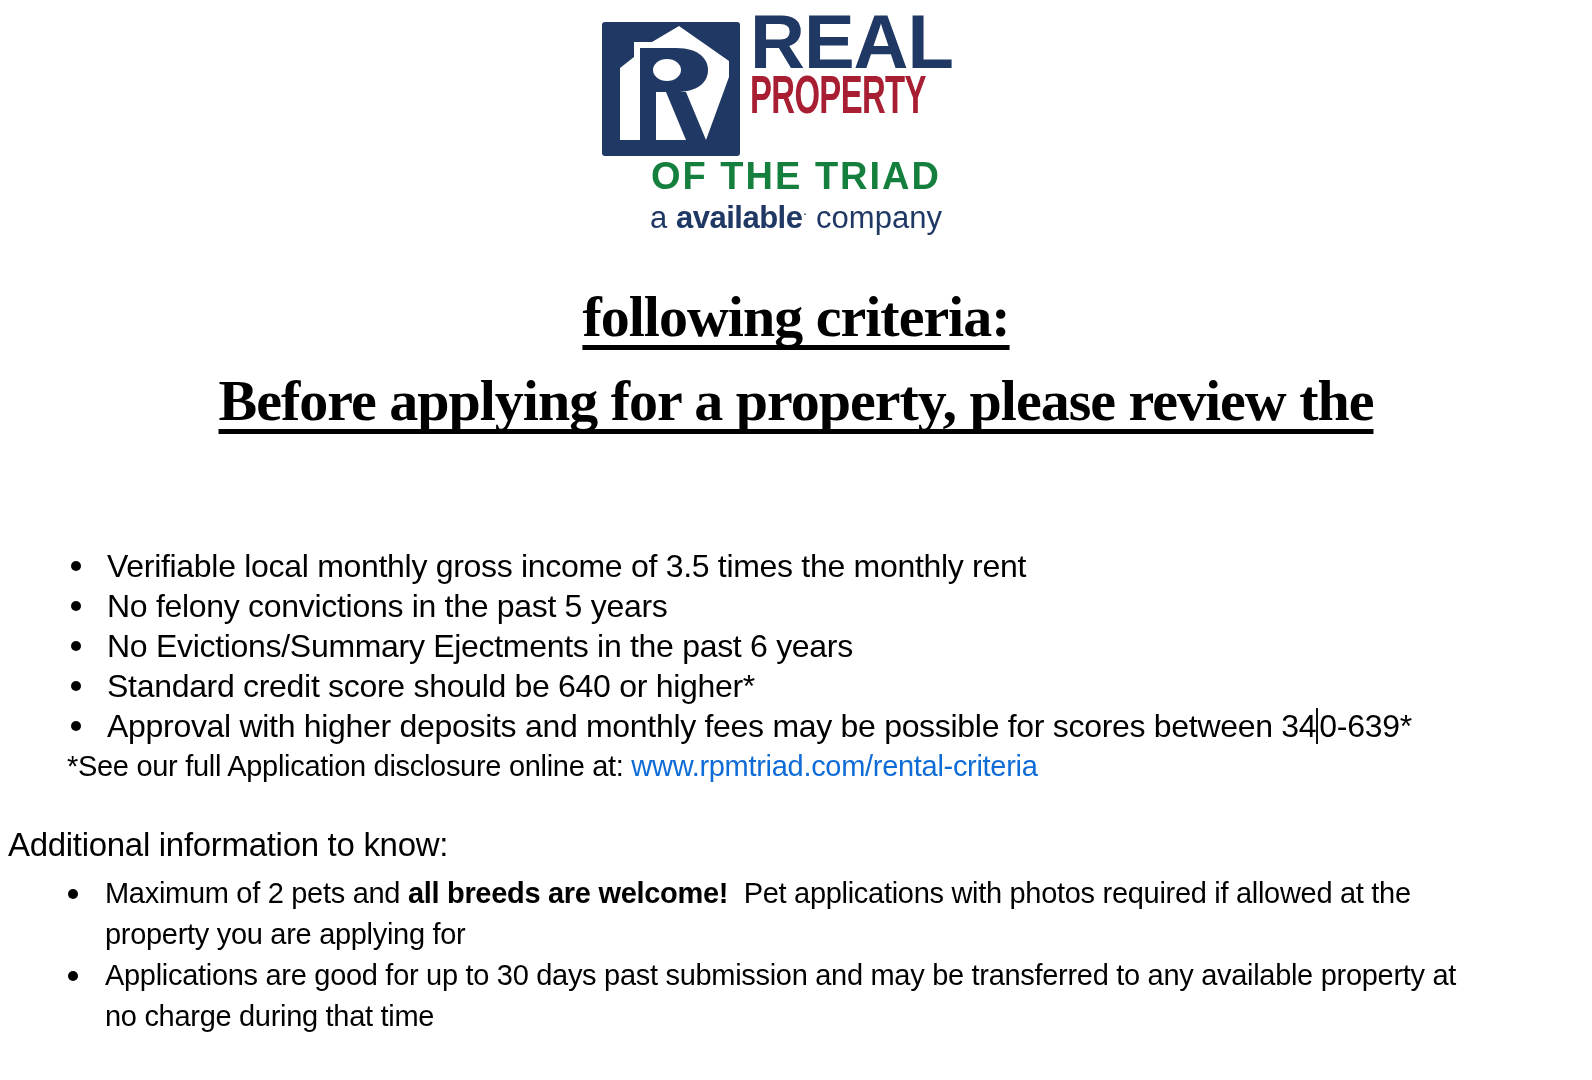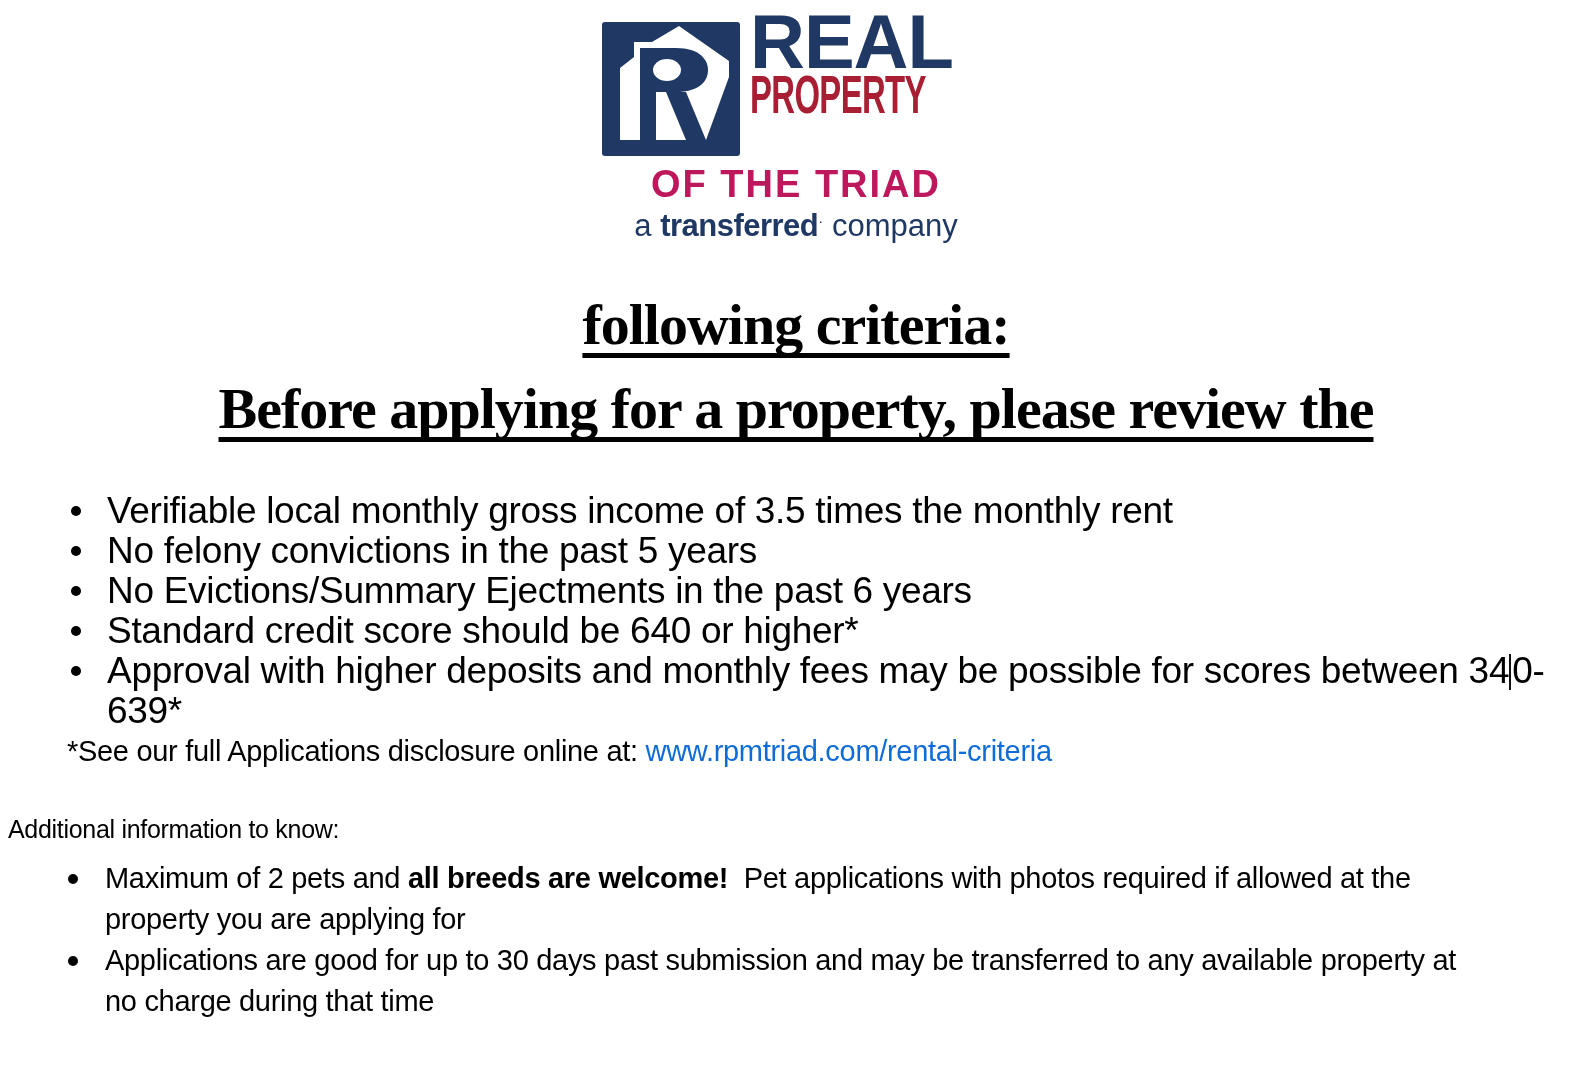--- a/index.html
+++ b/index.html
@@ -23,23 +23,23 @@
   .brand-col .l2 { height: 42px; }
   .brand-col .l3 { height: 42px; }
   .bline {
     display: inline-block; transform-origin: left center; white-space: nowrap;
     font-weight: bold; letter-spacing: -1px;
   }
   .brand-real  { font-size: 76px; line-height: 64px; color: #1f3864; transform: scaleX(1.0); }
   .brand-cond  { font-size: 53px; line-height: 42px; color: #a81e32; transform: scaleX(0.62); }
   .reg-mark { font-size: 18px; vertical-align: -4px; letter-spacing: 0; color: #a81e32; font-weight: bold; }
   .logo-region {
-    margin-top: 8px; text-align: center;
+    margin-top: 0; text-align: center;
     font-size: 38px; line-height: 40px; font-weight: bold;
-    letter-spacing: 2px; color: #be185d;
+    letter-spacing: 2px; color: #15803d;
   }
   .logo-tagline {
     text-align: center; font-size: 31px; line-height: 34px; color: #1f3864;
   }
   .logo-tagline b { font-weight: bold; letter-spacing: -0.5px; }
   .tm-dot { font-size: 15px; vertical-align: 10px; }
 
   
   h1 {
     margin: 40px 0 0 0; text-align: center;
@@ -50,38 +50,38 @@
   .hline {
     display: block;
     text-decoration: underline;
     text-decoration-thickness: 5px;
     text-underline-offset: 9px;
     text-decoration-skip-ink: none;
   }
 
   
   .criteria-list {
-    list-style: none; margin: 40px 0 0 0; padding: 0 0 0 107px;
-    font-size: 37px; line-height: 40px; letter-spacing: -0.3px;
+    list-style: none; margin: 103px 0 0 0; padding: 0 0 0 107px;
+    font-size: 32px; line-height: 40px; letter-spacing: -0.3px;
   }
   .criteria-list li { position: relative; }
   .criteria-list li::before {
     content: ""; position: absolute; left: -36px; top: 15px;
     width: 10px; height: 10px; border-radius: 50%; background: #000;
   }
   .caret {
     display: inline-block; width: 2px; height: 36px; background: #111;
     vertical-align: -7px; margin: 0 1px 0 0;
   }
   .disclosure { margin: 0 0 0 67px; font-size: 29px; line-height: 40px; letter-spacing: -0.3px; }
   .link { color: #0f6cd6; cursor: pointer; }
 
   
   .additional-heading {
-    margin: 38px 0 0 8px; font-size: 25px; line-height: 41px; letter-spacing: -0.3px;
+    margin: 38px 0 0 8px; font-size: 33px; line-height: 41px; letter-spacing: -0.3px;
   }
   .additional-list {
     list-style: none; margin: 8px; padding: 0 20px 0 97px;
     font-size: 29px; line-height: 41px; letter-spacing: -0.3px;
   }
   .additional-list li { position: relative; white-space: pre-wrap; }
   .additional-list li::before {
     content: ""; position: absolute; left: -37px; top: 16px;
     width: 10px; height: 10px; border-radius: 50%; background: #000;
   }
@@ -103,40 +103,40 @@
         <path d="M64,70 L84,70 L104,118 L84,118 Z" fill="#1f3864"></path>
       </svg>
       <div class="brand-col">
         <div class="l1"><span class="bline brand-real">REAL</span></div>
         <div class="l2"><span class="bline brand-cond">PROPERTY</span></div>
       </div>
     </div>
     <div class="logo-region">OF THE TRIAD</div>
     <div class="logo-tagline">
       <span>a</span>
-      <b>transferred</b><span class="tm-dot">·</span>
+      <b>available</b><span class="tm-dot">·</span>
       <span>company</span>
     </div>
   </header>
 
   <h1>
     <span class="hline">following criteria:</span>
     <span class="hline">Before applying for a property, please review the</span>
   </h1>
 
   <ul class="criteria-list">
     <li>Verifiable local monthly gross income of 3.5 times the monthly rent</li>
     <li>No felony convictions in the past 5 years</li>
     <li>No Evictions/Summary Ejectments in the past 6 years</li>
     <li>Standard credit score should be 640 or higher*</li>
     <li><span>Approval with higher deposits and monthly fees may be possible for scores between 34</span><span class="caret"></span><span>0-639*</span></li>
   </ul>
 
   <div class="disclosure">
-    <span>*See our full Applications disclosure online at: </span><a class="link">www.rpmtriad.com/rental-criteria</a>
+    <span>*See our full Application disclosure online at: </span><a class="link">www.rpmtriad.com/rental-criteria</a>
   </div>
 
   <div class="additional-heading">Additional information to know:</div>
 
   <ul class="additional-list">
     <li><span>Maximum of 2 pets and </span><b>all breeds are welcome!</b><span>  Pet applications with photos required if allowed at the
 property you are applying for</span></li>
     <li>Applications are good for up to 30 days past submission and may be transferred to any available property at
 no charge during that time</li>
   </ul>

